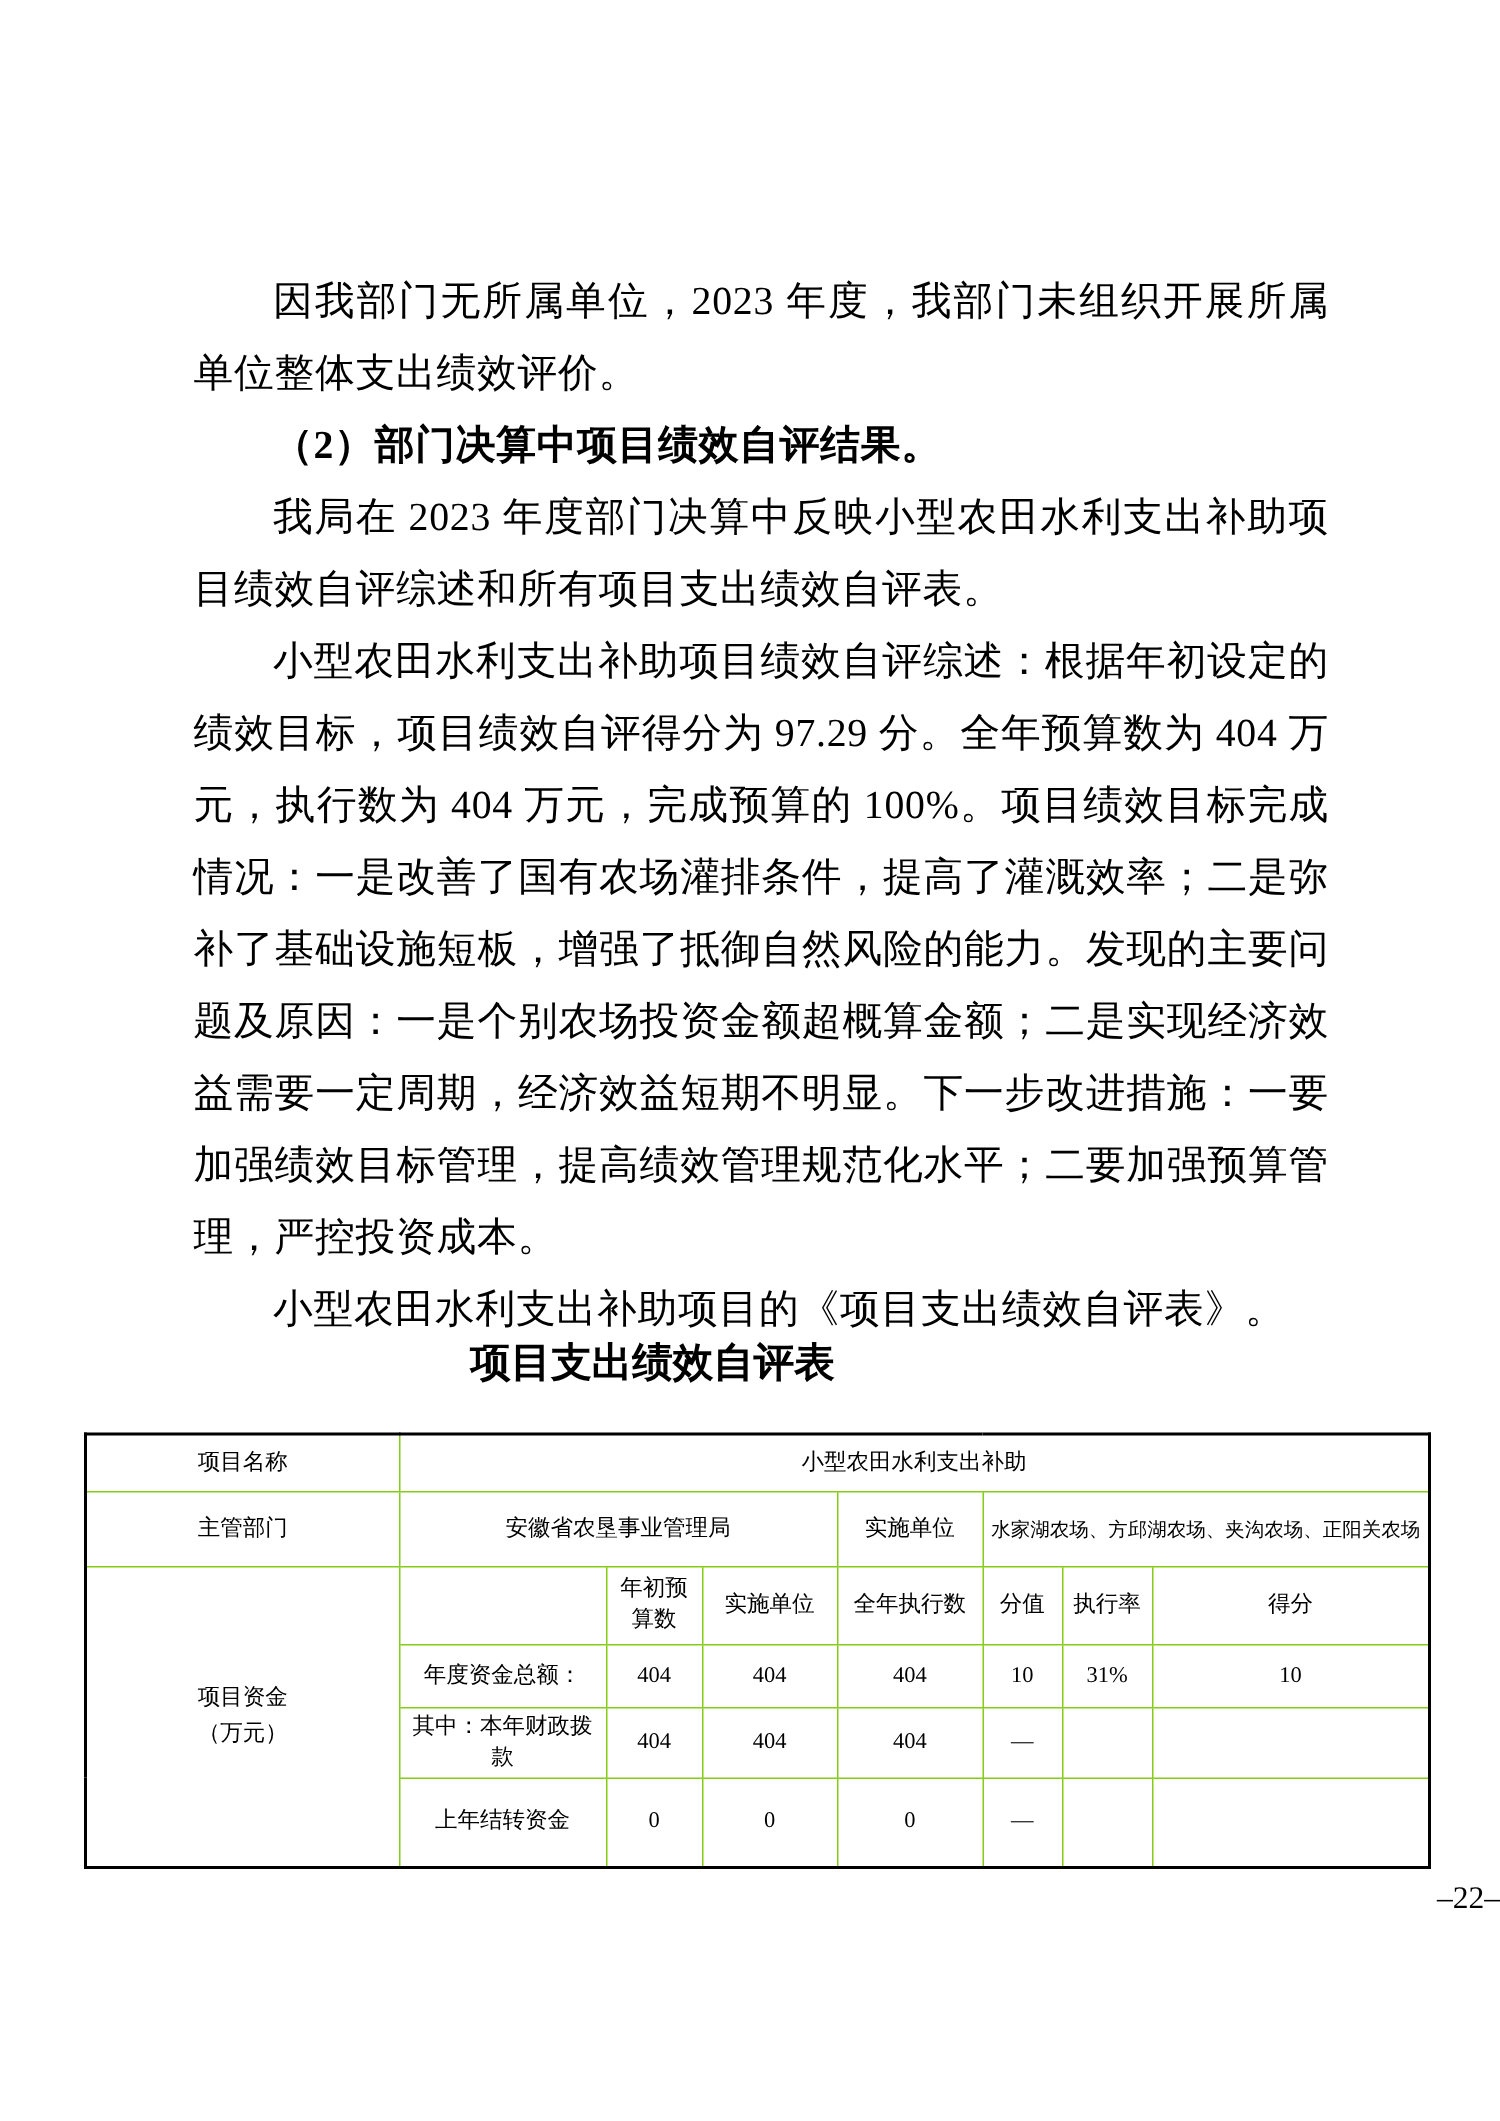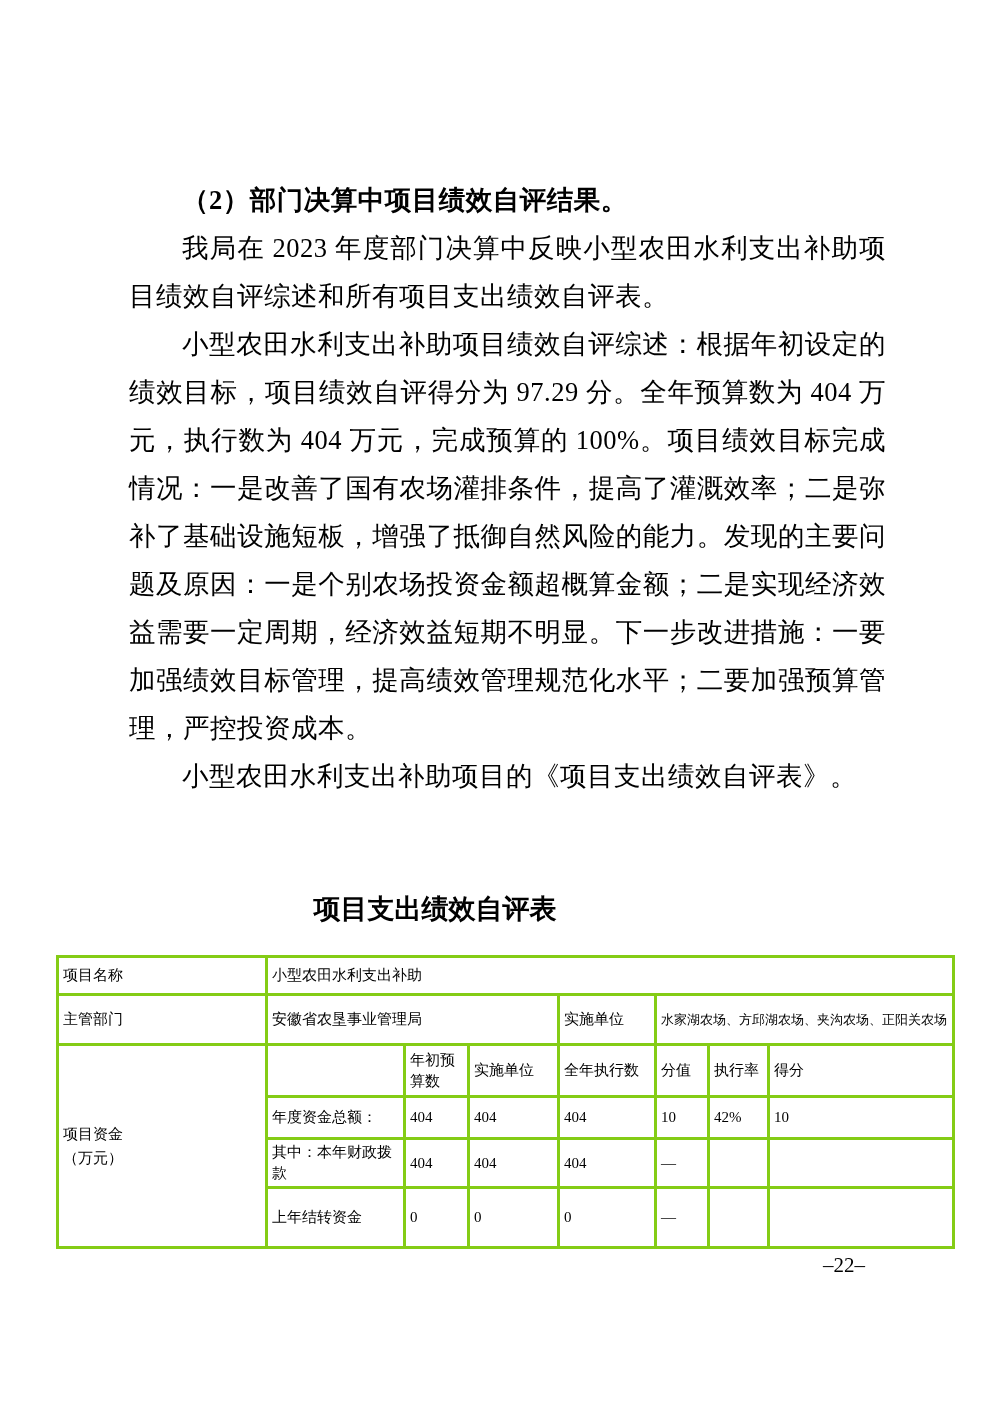--- a/index.html
+++ b/index.html
@@ -49,22 +49,22 @@
   table.eval {
     position: absolute;
     left: 56px; top: 955px;
     width: 896px;
     border-collapse: collapse;
     table-layout: fixed;
     border: 2px solid #000;
     font-size: 15px;
   }
   table.eval td {
-    border: 3px solid #84cc16;
-    text-align: left;
+    border: 1px solid #84cc16;
+    text-align: center;
     vertical-align: middle;
     padding: 2px 4px;
     line-height: 21px;
     overflow: hidden;
   }
   tr.r1 { height: 38px; }
   tr.r2 { height: 50px; }
   tr.r3 { height: 52px; }
   tr.r4 { height: 42px; }
   tr.r5 { height: 42px; }
@@ -74,31 +74,31 @@
   td.hdr-rate { padding: 2px 13px; }     
   td.lbl-left  { text-align: left;  padding-left: 8px; }
   td.lbl-fill  { text-align: left;  padding-left: 6px; padding-right: 2px; }
   td.lbl-right { text-align: right; padding-right: 8px; }
   td.fund-cell div { line-height: 24px; }
   
   .page-number {
     position: absolute;
     left: 0; top: 1250px; width: 1000px;
     text-align: right;
-    padding-right: 135px;
     font-size: 21px;
     line-height: 30px;
   }
 </style>
 </head>
 <body>
 
 <div class="page">
 
   <div class="content">
+    <p>因我部门无所属单位，2023 年度，我部门未组织开展所属单位整体支出绩效评价。</p>
     <p class="bold">（2）部门决算中项目绩效自评结果。</p>
     <p>我局在 2023 年度部门决算中反映小型农田水利支出补助项目绩效自评综述和所有项目支出绩效自评表。</p>
     <p>小型农田水利支出补助项目绩效自评综述：根据年初设定的绩效目标，项目绩效自评得分为 97.29 分。全年预算数为 404 万元，执行数为 404 万元，完成预算的 100%。项目绩效目标完成情况：一是改善了国有农场灌排条件，提高了灌溉效率；二是弥补了基础设施短板，增强了抵御自然风险的能力。发现的主要问题及原因：一是个别农场投资金额超概算金额；二是实现经济效益需要一定周期，经济效益短期不明显。下一步改进措施：一要加强绩效目标管理，提高绩效管理规范化水平；二要加强预算管理，严控投资成本。</p>
     <p>小型农田水利支出补助项目的《项目支出绩效自评表》。</p>
   </div>
 
   <div class="table-title">项目支出绩效自评表</div>
 
   <table class="eval">
     <colgroup>
@@ -134,21 +134,21 @@
         <td>分值</td>
         <td class="hdr-rate">执行率</td>
         <td>得分</td>
       </tr>
       <tr class="r4">
         <td class="lbl-left">年度资金总额：</td>
         <td>404</td>
         <td>404</td>
         <td>404</td>
         <td>10</td>
-        <td>42%</td>
+        <td>31%</td>
         <td>10</td>
       </tr>
       <tr class="r5">
         <td class="lbl-fill">其中：本年财政拨款</td>
         <td>404</td>
         <td>404</td>
         <td>404</td>
         <td>—</td>
         <td></td>
         <td></td>

